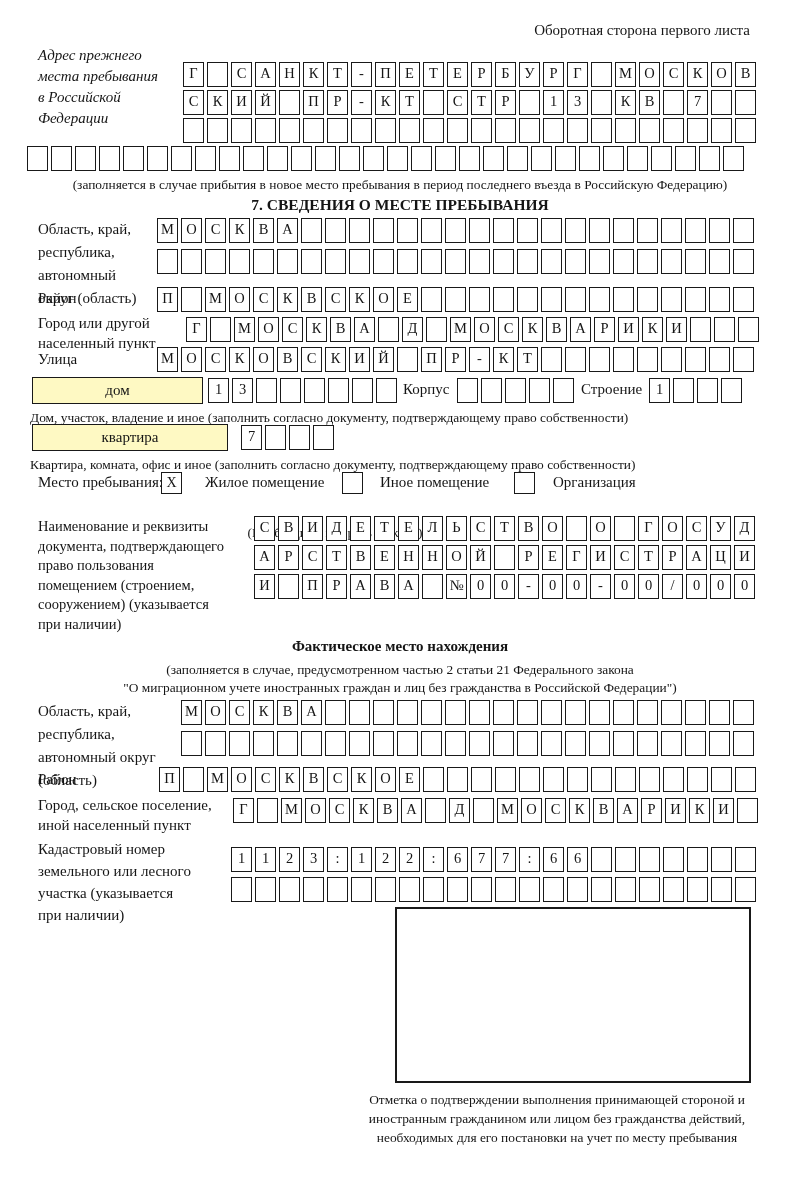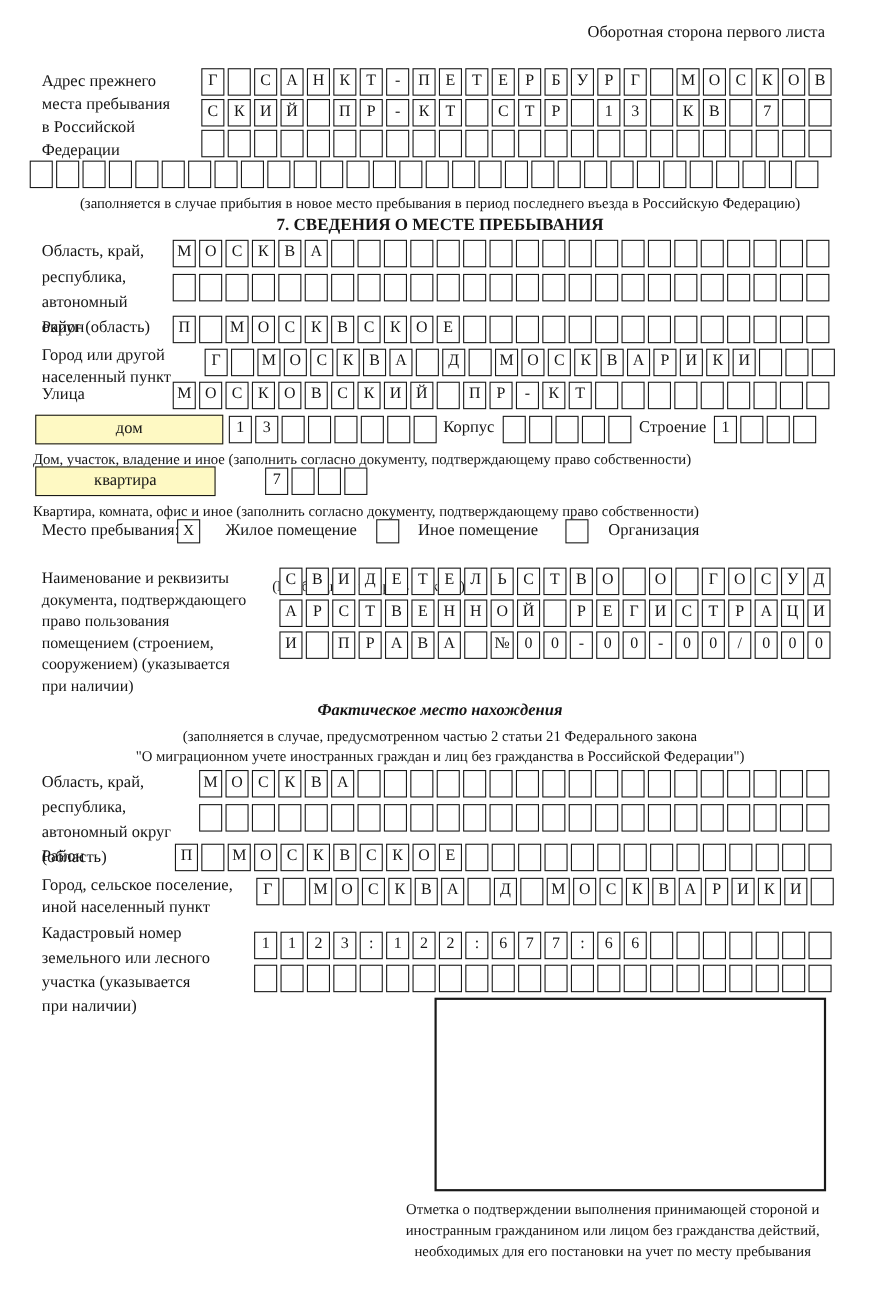--- a/index.html
+++ b/index.html
@@ -30,21 +30,21 @@
   .note { font-size: 13.4px; line-height: 18px; }
   .stamp { border: 2px solid #191919; background: #fff; }
 </style>
 </head>
 <body>
 
 <div class="page">
 
   <div class="abs" style="left:440px;top:22px;width:310px;text-align:right;font-size:15px;">Оборотная сторона первого листа</div>
 
-  <div class="abs lbl" style="left:38px;top:64px;">Адрес прежнего
+  <div class="abs lbl" style="left:38px;top:45px;font-style:italic;">Адрес прежнего
 места пребывания
 в Российской
 Федерации</div>
   <div class="abs frow" style="left:183px;top:62px;"><span class="cell">Г</span><span class="cell"></span><span class="cell">С</span><span class="cell">А</span><span class="cell">Н</span><span class="cell">К</span><span class="cell">Т</span><span class="cell">-</span><span class="cell">П</span><span class="cell">Е</span><span class="cell">Т</span><span class="cell">Е</span><span class="cell">Р</span><span class="cell">Б</span><span class="cell">У</span><span class="cell">Р</span><span class="cell">Г</span><span class="cell"></span><span class="cell">М</span><span class="cell">О</span><span class="cell">С</span><span class="cell">К</span><span class="cell">О</span><span class="cell">В</span></div>
   <div class="abs frow" style="left:183px;top:90px;"><span class="cell">С</span><span class="cell">К</span><span class="cell">И</span><span class="cell">Й</span><span class="cell"></span><span class="cell">П</span><span class="cell">Р</span><span class="cell">-</span><span class="cell">К</span><span class="cell">Т</span><span class="cell"></span><span class="cell">С</span><span class="cell">Т</span><span class="cell">Р</span><span class="cell"></span><span class="cell">1</span><span class="cell">3</span><span class="cell"></span><span class="cell">К</span><span class="cell">В</span><span class="cell"></span><span class="cell">7</span><span class="cell"></span><span class="cell"></span></div>
   <div class="abs frow" style="left:183px;top:118px;"><span class="cell"></span><span class="cell"></span><span class="cell"></span><span class="cell"></span><span class="cell"></span><span class="cell"></span><span class="cell"></span><span class="cell"></span><span class="cell"></span><span class="cell"></span><span class="cell"></span><span class="cell"></span><span class="cell"></span><span class="cell"></span><span class="cell"></span><span class="cell"></span><span class="cell"></span><span class="cell"></span><span class="cell"></span><span class="cell"></span><span class="cell"></span><span class="cell"></span><span class="cell"></span><span class="cell"></span></div>
   <div class="abs frow" style="left:27px;top:146px;"><span class="cell"></span><span class="cell"></span><span class="cell"></span><span class="cell"></span><span class="cell"></span><span class="cell"></span><span class="cell"></span><span class="cell"></span><span class="cell"></span><span class="cell"></span><span class="cell"></span><span class="cell"></span><span class="cell"></span><span class="cell"></span><span class="cell"></span><span class="cell"></span><span class="cell"></span><span class="cell"></span><span class="cell"></span><span class="cell"></span><span class="cell"></span><span class="cell"></span><span class="cell"></span><span class="cell"></span><span class="cell"></span><span class="cell"></span><span class="cell"></span><span class="cell"></span><span class="cell"></span><span class="cell"></span></div>
   <div class="abs center note" style="top:176px;">(заполняется в случае прибытия в новое место пребывания в период последнего въезда в Российскую Федерацию)</div>
 
   <div class="abs center bold" style="top:196px;font-size:15.5px;">7. СВЕДЕНИЯ О МЕСТЕ ПРЕБЫВАНИЯ</div>
@@ -69,21 +69,21 @@
   <div class="abs wrect" style="left:32px;top:377px;width:171px;height:27px;">
     <span>дом</span>
   </div>
   <div class="abs frow" style="left:208px;top:378px;"><span class="cell">1</span><span class="cell">3</span><span class="cell"></span><span class="cell"></span><span class="cell"></span><span class="cell"></span><span class="cell"></span><span class="cell"></span></div>
   <div class="abs" style="left:403px;top:381px;font-size:15px;text-align:center;">Корпус</div>
   <div class="abs frow" style="left:457px;top:378px;"><span class="cell"></span><span class="cell"></span><span class="cell"></span><span class="cell"></span><span class="cell"></span></div>
   <div class="abs" style="left:581px;top:381px;font-size:15px;">Строение</div>
   <div class="abs frow" style="left:649px;top:378px;"><span class="cell">1</span><span class="cell"></span><span class="cell"></span><span class="cell"></span></div>
   <div class="abs note" style="left:30px;top:409px;">Дом, участок, владение и иное (заполнить согласно документу, подтверждающему право собственности)</div>
 
-  <div class="abs wrect" style="left:32px;top:424px;width:164px;height:27px;">
+  <div class="abs wrect" style="left:32px;top:424px;width:196px;height:27px;">
     <span>квартира</span>
   </div>
   <div class="abs frow" style="left:241px;top:425px;"><span class="cell">7</span><span class="cell"></span><span class="cell"></span><span class="cell"></span></div>
   <div class="abs note" style="left:30px;top:456px;">Квартира, комната, офис и иное (заполнить согласно документу, подтверждающему право собственности)</div>
 
   <div class="abs" style="left:38px;top:474px;font-size:15px;">Место пребывания:</div>
   <span class="abs cbox" style="left:161px;top:472px;">X</span>
   <div class="abs" style="left:205px;top:474px;font-size:15px;">Жилое помещение</div>
   <span class="abs cbox" style="left:342px;top:472px;"></span>
   <div class="abs" style="left:380px;top:474px;font-size:15px;">Иное помещение</div>
@@ -94,21 +94,21 @@
   <div class="abs lbl" style="left:38px;top:517px;font-size:14.5px;line-height:19.5px;width:215px;">Наименование и реквизиты
 документа, подтверждающего
 право пользования
 помещением (строением,
 сооружением) (указывается
 при наличии)</div>
   <div class="abs frow" style="left:254px;top:516px;"><span class="cell">С</span><span class="cell">В</span><span class="cell">И</span><span class="cell">Д</span><span class="cell">Е</span><span class="cell">Т</span><span class="cell">Е</span><span class="cell">Л</span><span class="cell">Ь</span><span class="cell">С</span><span class="cell">Т</span><span class="cell">В</span><span class="cell">О</span><span class="cell"></span><span class="cell">О</span><span class="cell"></span><span class="cell">Г</span><span class="cell">О</span><span class="cell">С</span><span class="cell">У</span><span class="cell">Д</span></div>
   <div class="abs frow" style="left:254px;top:545px;"><span class="cell">А</span><span class="cell">Р</span><span class="cell">С</span><span class="cell">Т</span><span class="cell">В</span><span class="cell">Е</span><span class="cell">Н</span><span class="cell">Н</span><span class="cell">О</span><span class="cell">Й</span><span class="cell"></span><span class="cell">Р</span><span class="cell">Е</span><span class="cell">Г</span><span class="cell">И</span><span class="cell">С</span><span class="cell">Т</span><span class="cell">Р</span><span class="cell">А</span><span class="cell">Ц</span><span class="cell">И</span></div>
   <div class="abs frow" style="left:254px;top:574px;"><span class="cell">И</span><span class="cell"></span><span class="cell">П</span><span class="cell">Р</span><span class="cell">А</span><span class="cell">В</span><span class="cell">А</span><span class="cell"></span><span class="cell">№</span><span class="cell">0</span><span class="cell">0</span><span class="cell">-</span><span class="cell">0</span><span class="cell">0</span><span class="cell">-</span><span class="cell">0</span><span class="cell">0</span><span class="cell">/</span><span class="cell">0</span><span class="cell">0</span><span class="cell">0</span></div>
 
-  <div class="abs center bold" style="top:638px;font-size:15px;font-style:italic;">Фактическое место нахождения</div>
+  <div class="abs center bold" style="top:638px;font-size:15px;">Фактическое место нахождения</div>
   <div class="abs center note" style="top:661px;">(заполняется в случае, предусмотренном частью 2 статьи 21 Федерального закона</div>
   <div class="abs center note" style="top:679px;">"О миграционном учете иностранных граждан и лиц без гражданства в Российской Федерации")</div>
 
   <div class="abs lbl" style="left:38px;top:700px;line-height:23px;">Область, край,
 республика,
 автономный округ
 (область)</div>
   <div class="abs frow" style="left:181px;top:700px;"><span class="cell">М</span><span class="cell">О</span><span class="cell">С</span><span class="cell">К</span><span class="cell">В</span><span class="cell">А</span><span class="cell"></span><span class="cell"></span><span class="cell"></span><span class="cell"></span><span class="cell"></span><span class="cell"></span><span class="cell"></span><span class="cell"></span><span class="cell"></span><span class="cell"></span><span class="cell"></span><span class="cell"></span><span class="cell"></span><span class="cell"></span><span class="cell"></span><span class="cell"></span><span class="cell"></span><span class="cell"></span></div>
   <div class="abs frow" style="left:181px;top:731px;"><span class="cell"></span><span class="cell"></span><span class="cell"></span><span class="cell"></span><span class="cell"></span><span class="cell"></span><span class="cell"></span><span class="cell"></span><span class="cell"></span><span class="cell"></span><span class="cell"></span><span class="cell"></span><span class="cell"></span><span class="cell"></span><span class="cell"></span><span class="cell"></span><span class="cell"></span><span class="cell"></span><span class="cell"></span><span class="cell"></span><span class="cell"></span><span class="cell"></span><span class="cell"></span><span class="cell"></span></div>
 

